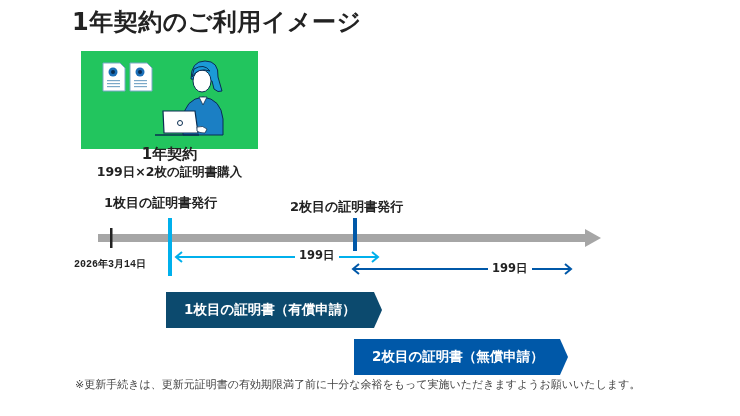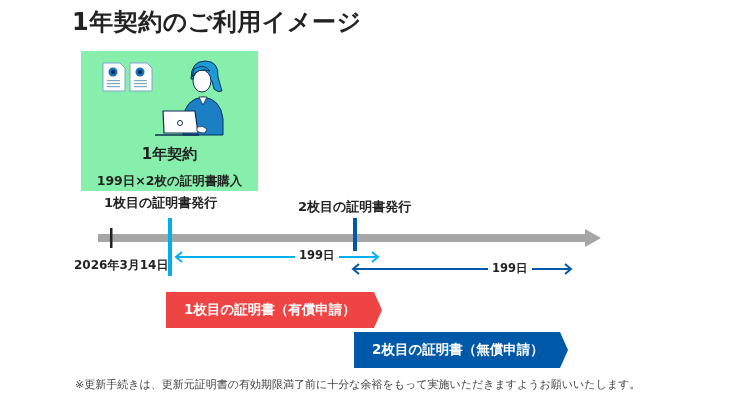--- a/index.html
+++ b/index.html
@@ -1,31 +1,31 @@
 <!DOCTYPE html>
 <html><head>
 <meta charset="utf-8">
 <style>
   html, body { margin: 0; padding: 0; background: #ffffff; }
   body { width: 740px; height: 416px; position: relative; overflow: hidden;
          font-family: "DejaVu Sans", "Liberation Sans", sans-serif; color: #222; }
   .title { position: absolute; left: 72px; top: 6px; font-size: 24px; font-weight: bold; color: #222; letter-spacing: 0.5px; }
-  .card { position: absolute; left: 81px; top: 51px; width: 177px; height: 140px; background: #86efac; }
+  .card { position: absolute; left: 81px; top: 51px; width: 177px; height: 98px; background: #22c55e; }
   .card .illus { position: absolute; left: 18px; top: 6px; }
   .card .line1 { position: absolute; left: 0; width: 177px; top: 94px; text-align: center; font-size: 15px; font-weight: bold; color: #222; }
-  .card .line2 { position: absolute; left: 0; width: 177px; top: 122px; text-align: center; font-size: 12.5px; font-weight: bold; color: #222; }
+  .card .line2 { position: absolute; left: 0; width: 177px; top: 113px; text-align: center; font-size: 12.5px; font-weight: bold; color: #222; }
   .label { position: absolute; font-size: 13px; font-weight: bold; color: #222; white-space: nowrap; }
-  .date { position: absolute; font-size: 12px; font-weight: bold; color: #222; white-space: nowrap; }
+  .date { position: absolute; font-size: 10px; font-weight: bold; color: #222; white-space: nowrap; font-family: Liberation Mono, monospace; }
   .axis { position: absolute; left: 0; top: 0; }
   .span-label { position: absolute; font-size: 11.5px; font-weight: bold; color: #222; background: #fff; padding: 0 4px; white-space: nowrap; margin-left: 44px; }
   .banner { position: absolute; height: 36px; color: #fff; font-size: 13.5px; font-weight: bold;
             display: flex; align-items: center; padding-left: 18px; box-sizing: border-box;
             clip-path: polygon(0 0, calc(100% - 8px) 0, 100% 50%, calc(100% - 8px) 100%, 0 100%); }
-  .banner.b1 { left: 166px; top: 292px; width: 216px; background: #ef4444; }
-  .banner.b2 { left: 354px; top: 332px; width: 214px; background: #0058a8; }
+  .banner.b1 { left: 166px; top: 292px; width: 216px; background: #0c4a6e; }
+  .banner.b2 { left: 354px; top: 339px; width: 214px; background: #0058a8; }
   .note { position: absolute; left: 75px; top: 377px; font-size: 11px; color: #444; white-space: nowrap; }
 </style>
 </head>
 <body>
 
 <div class="title">1年契約のご利用イメージ</div>
 
 <div class="card">
   <svg class="illus" width="140" height="86" viewBox="0 0 140 86">
 
@@ -59,21 +59,21 @@
       <circle cx="81" cy="66" r="2.5" fill="none" stroke="#0a2e52" stroke-width="1"></circle>
       <line x1="56" y1="78" x2="100" y2="78" stroke="#0a2e52" stroke-width="1.5"></line>
       <path d="M98 70 q6 -2 10 2 l-2 4 q-6 0 -8 -2 z" fill="#fff" stroke="#0a2e52" stroke-width="0.8"></path>
     </g>
   </svg>
   <div class="line1">1年契約</div>
   <div class="line2">199日×2枚の証明書購入</div>
 </div>
 
 <div class="label" style="left:104px; top:194px;">1枚目の証明書発行</div>
-<div class="label" style="left:290px; top:198px;margin-left:8px;">2枚目の証明書発行</div>
+<div class="label" style="left:290px; top:198px;">2枚目の証明書発行</div>
 
 <svg class="axis" width="740" height="300">
 
   <rect x="98" y="234" width="488" height="8" fill="#a6a6a6"></rect>
   <polygon points="585,229 601,238 585,247" fill="#a6a6a6"></polygon>
 
   <rect x="110" y="228" width="2.5" height="20" fill="#222"></rect>
 
   <rect x="168" y="218" width="4" height="58" fill="#00b0ec"></rect>
 

